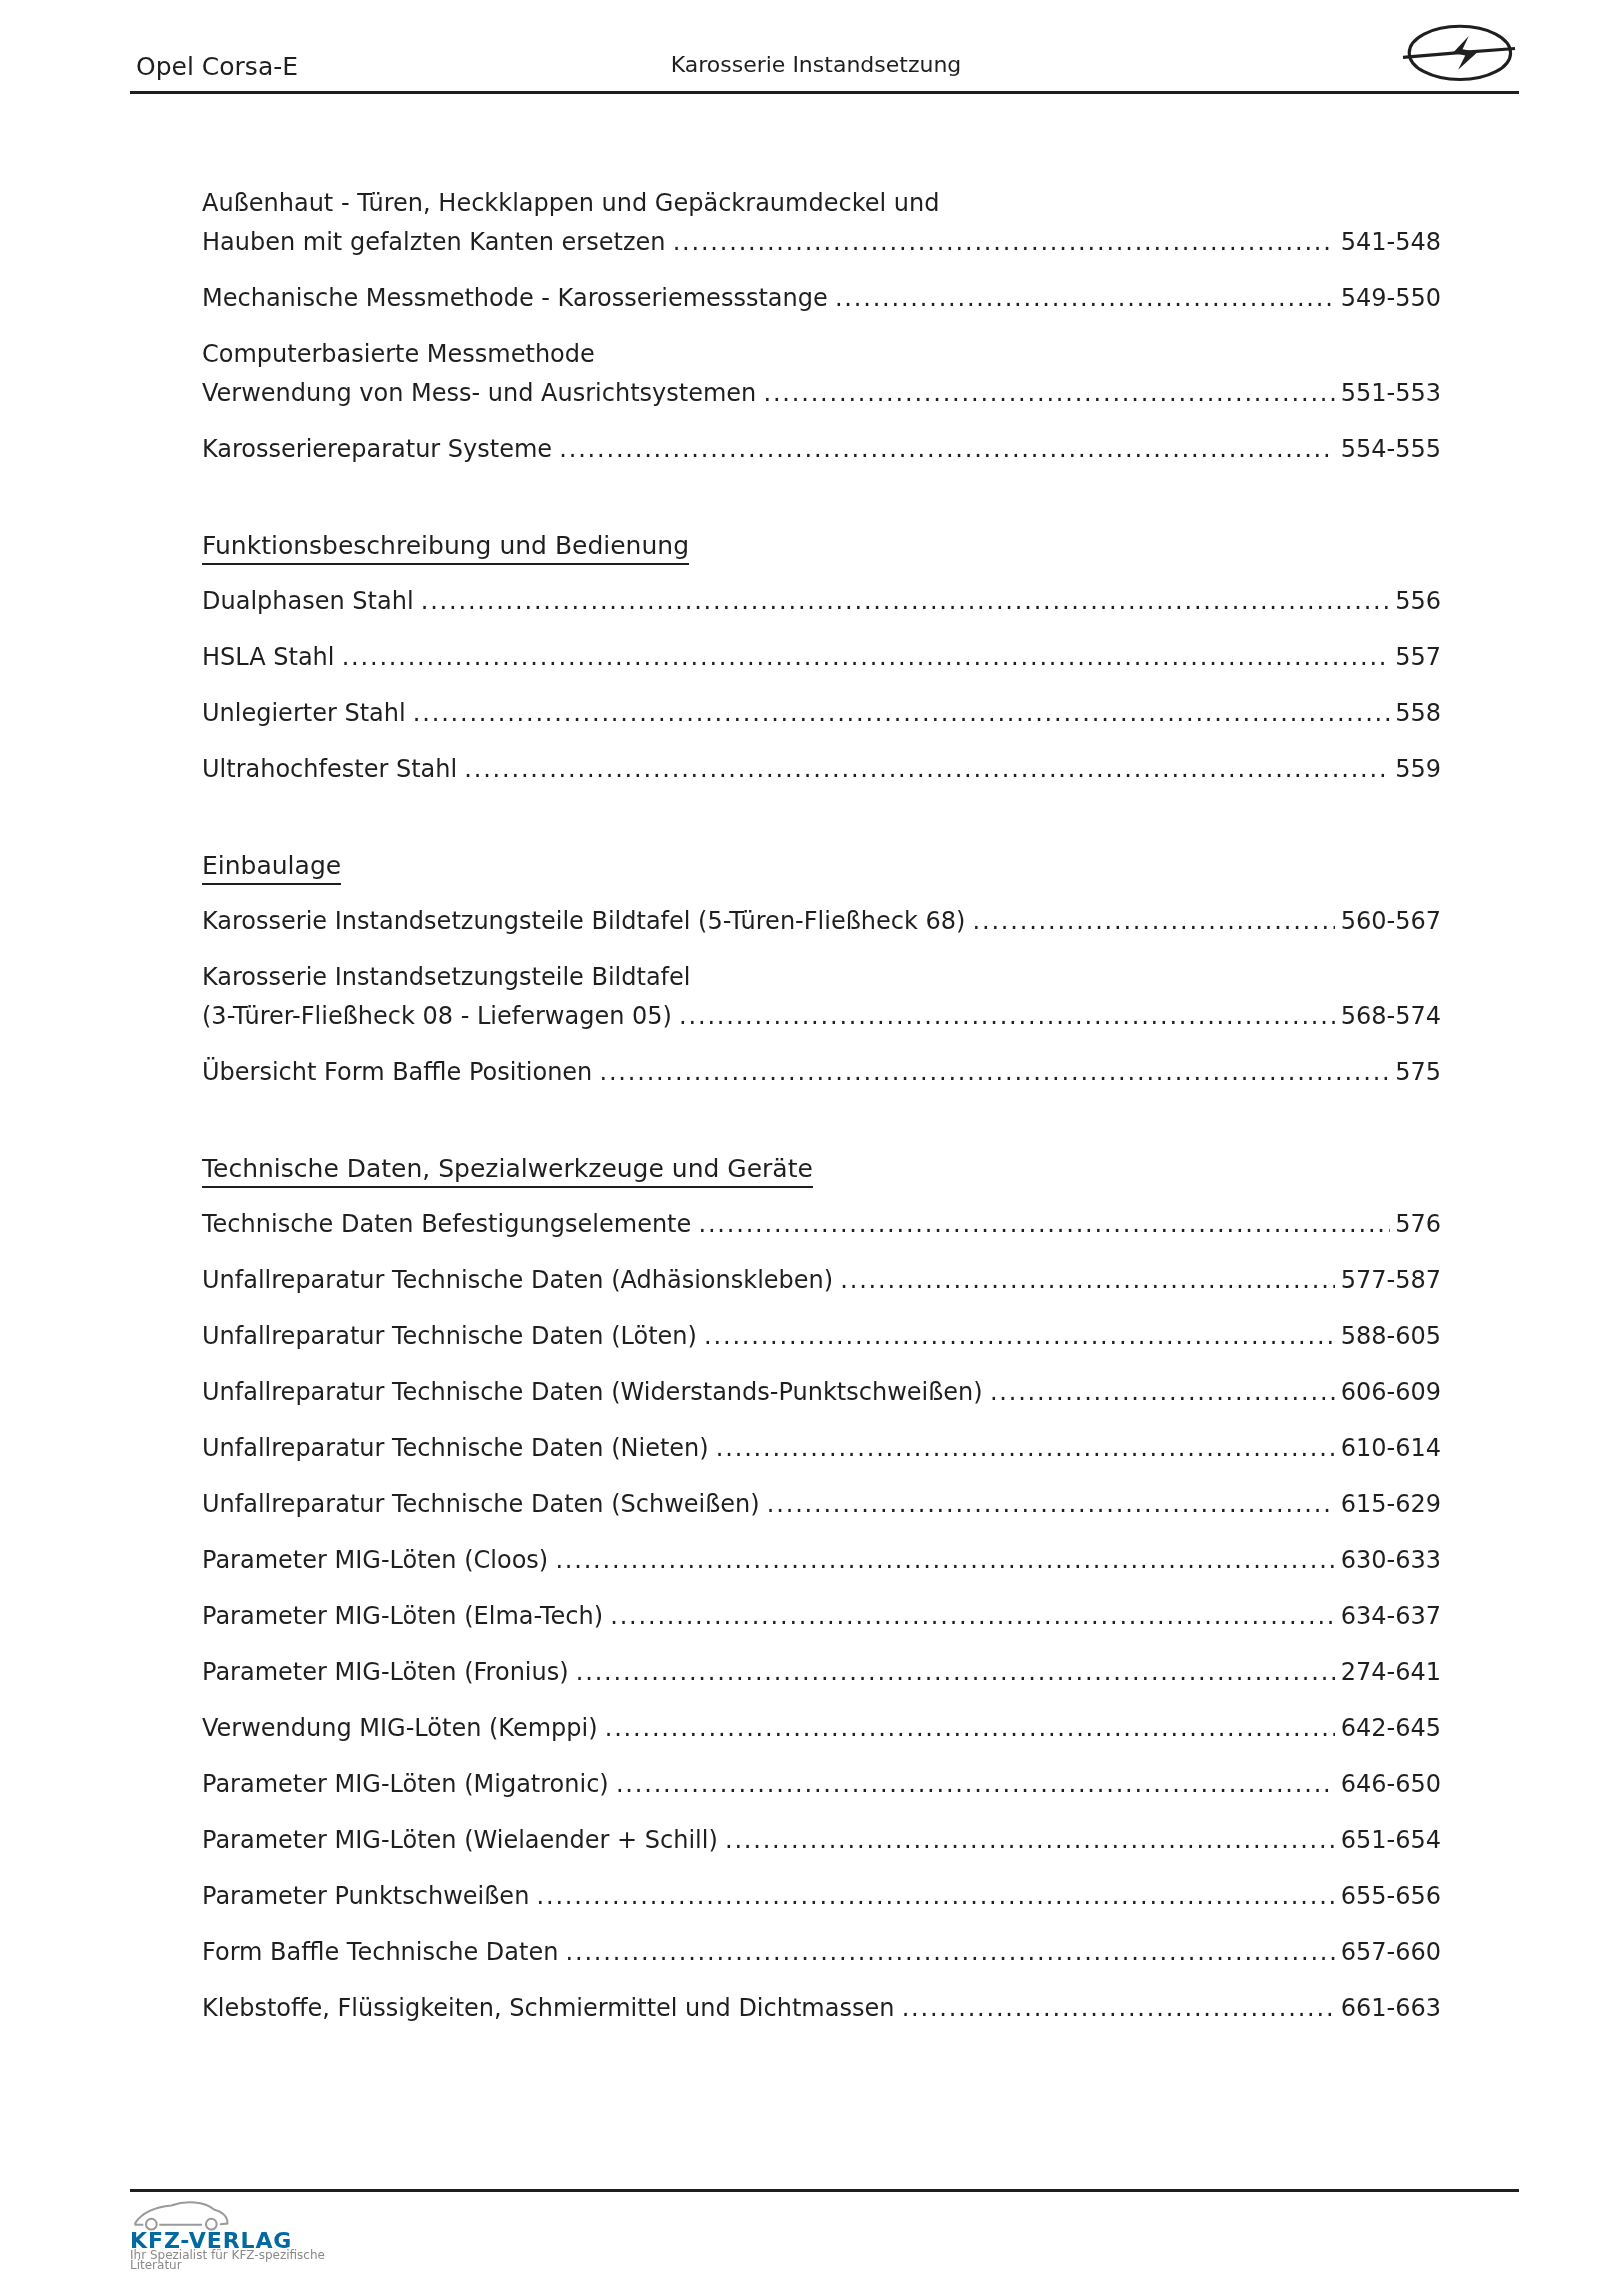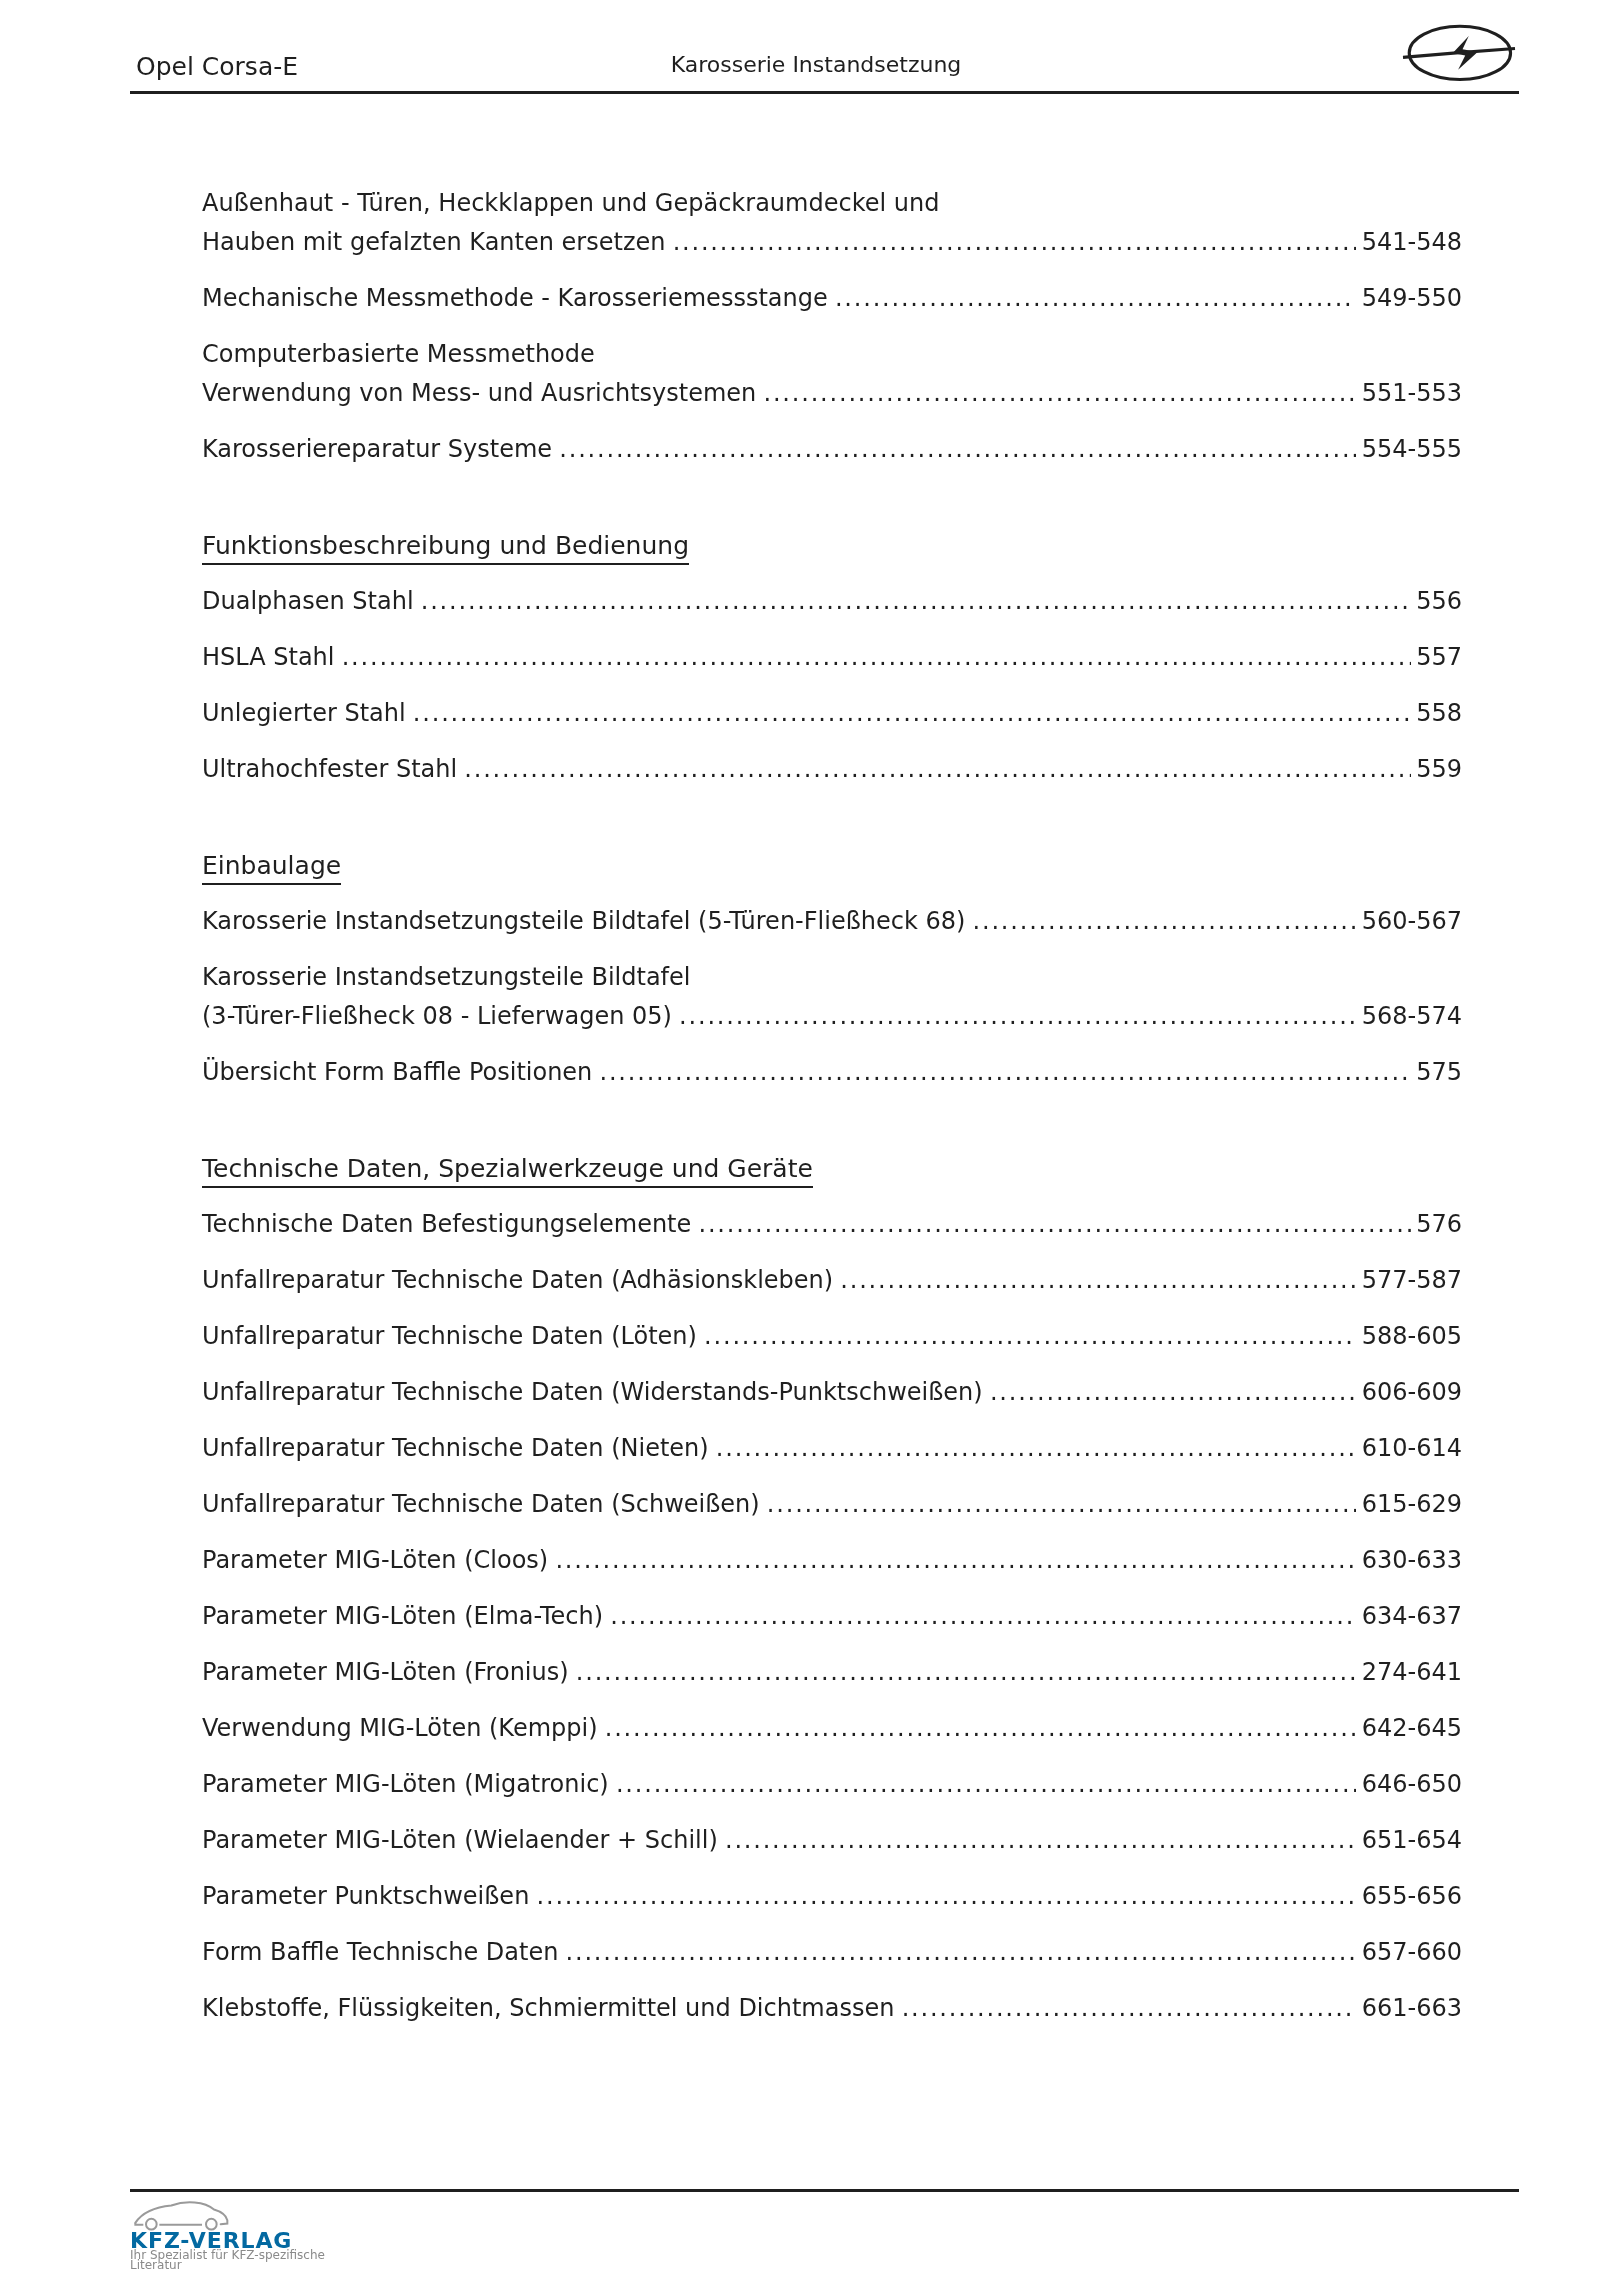--- a/index.html
+++ b/index.html
@@ -27,21 +27,21 @@
     position: absolute; left: 124px; right: 107px; top: 91px;
     height: 2.7px; background: #1f1f1f;
   }
   .opel-logo {
     position: absolute; right: 109px; top: 19.7px;
     width: 116px; height: 64px;
   }
 
   
   .toc {
-    position: absolute; left: 196px; right: 164px; top: 184px;
+    position: absolute; left: 196px; right: 185px; top: 184px;
   }
   .section-heading {
     font-size: 25px; font-weight: normal;
     line-height: 39px;
     margin: 57px 0 17px 0;
   }
   .section-heading span {
     border-bottom: 2.7px solid #1f1f1f;
     padding-bottom: 2.7px;
   }

